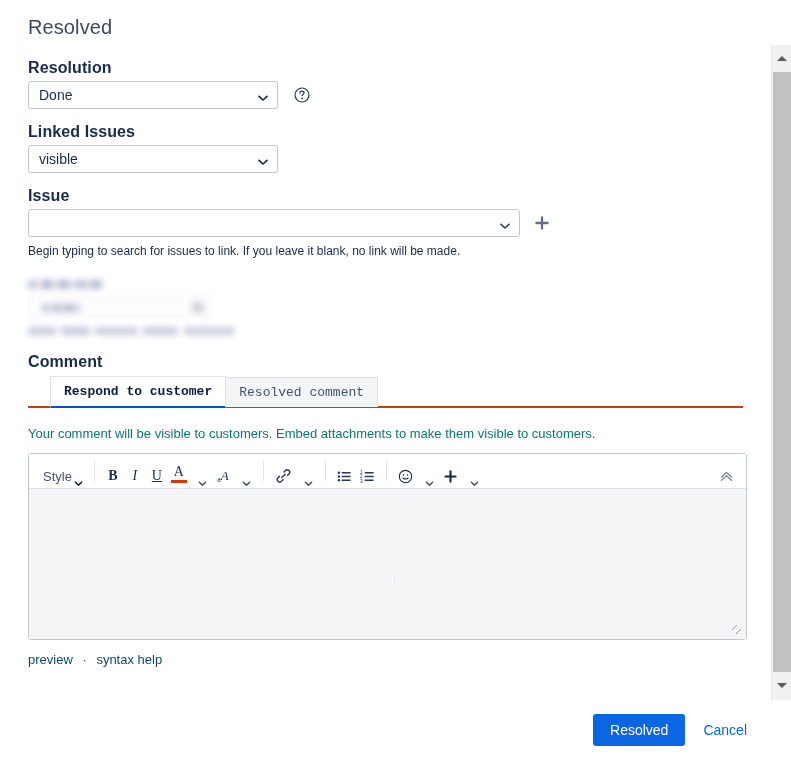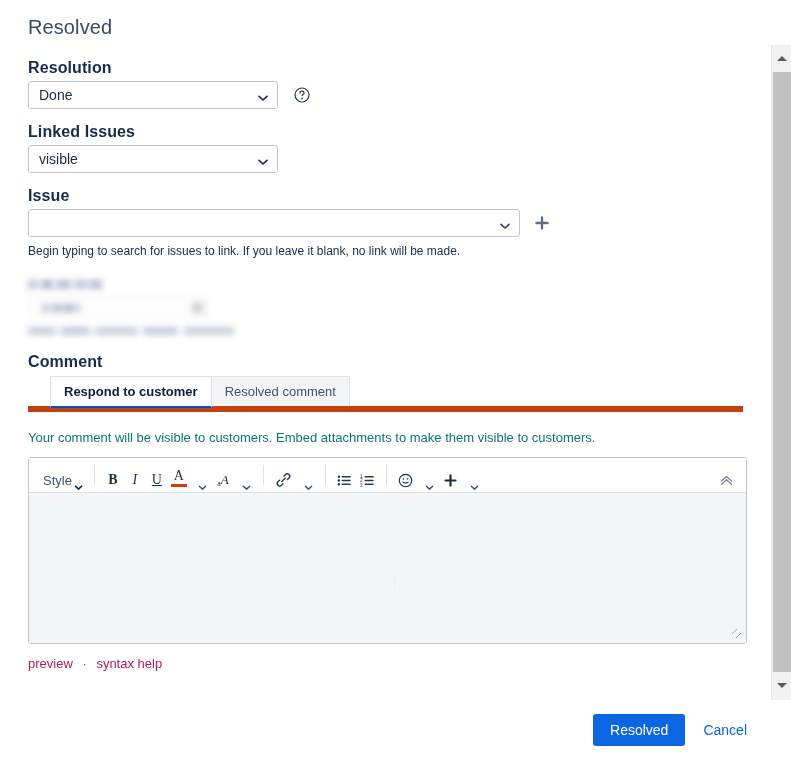--- a/index.html
+++ b/index.html
@@ -133,24 +133,25 @@
     background: linear-gradient(90deg,
       #c0c5d6 0 28px, #ffffff 28px 33px, #b9c0d4 33px 62px,
       #ffffff 62px 67px, #c3c8d8 67px 110px, #ffffff 110px 115px,
       #bcc3d6 115px 150px, #ffffff 150px 156px, #c2c7d8 156px 206px);
   }
 
   
   .comment-section { margin-top: 18px; }
   .tabs {
     display: flex;
-    align-items: flex-start;
-    border-bottom: 6px solid #c2410c;
+    align-items: flex-end;
+    border-bottom: 2px solid #c2410c;
     margin-top: 4px;
     padding-left: 22px;
+    font-family: Liberation Mono, monospace;
   }
   .tab {
     font-size: 13px;
     padding: 7px 13px 6px 13px;
     border: 1px solid #dfe1e6;
     border-bottom: none;
     background: #f4f5f7;
     color: #42526e;
     cursor: pointer;
     position: relative;
@@ -246,21 +247,21 @@
       linear-gradient(135deg, transparent 0 45%, #9aa0ab 45% 55%, transparent 55% 100%) 4px 4px/5px 5px;
     background-repeat: no-repeat;
   }
 
   .editor-links {
     margin-top: 12px;
     font-size: 13px;
     color: #0052cc;
   }
   .editor-links a {
-    color: #be185d;
+    color: #0c4a6e;
     text-decoration: none;
     cursor: pointer;
   }
   .editor-links .dot { color: #42526e; margin: 0 6px; }
 
   
   .footer {
     position: absolute;
     left: 0; bottom: 0;
     width: 771px; height: 59px;

